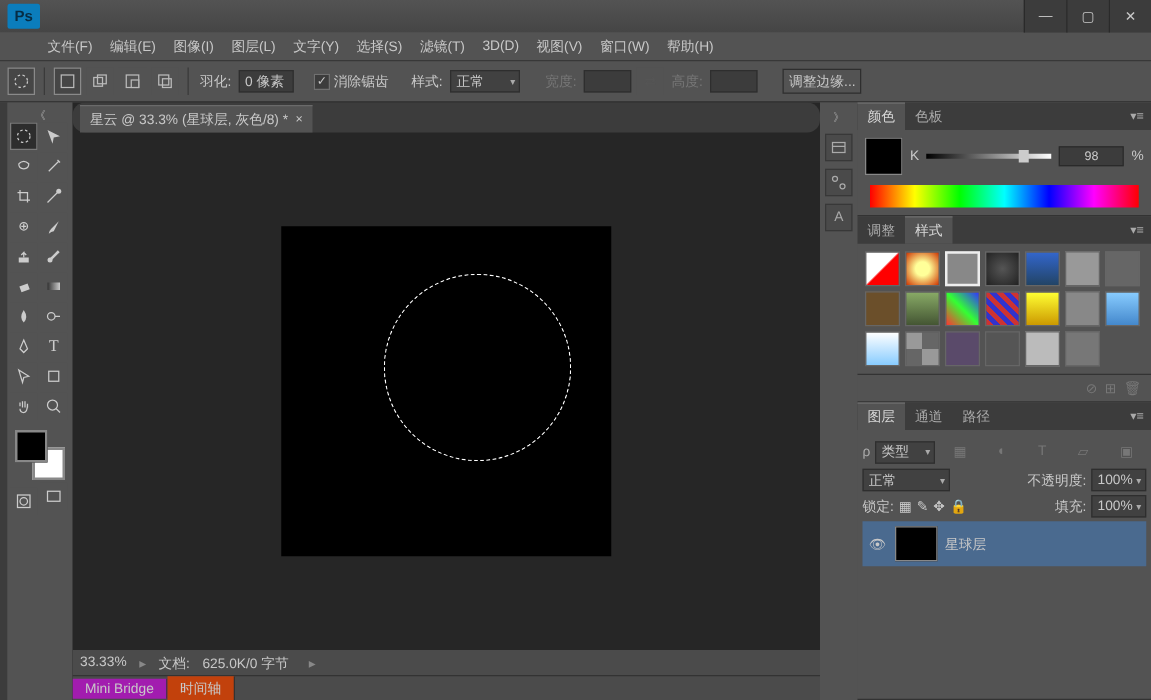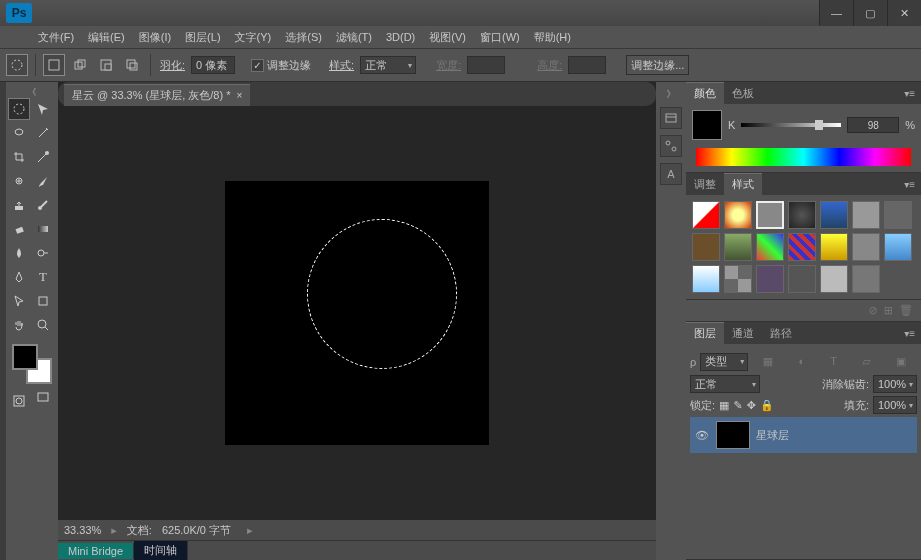--- a/index.html
+++ b/index.html
@@ -7,21 +7,21 @@
 .titlebar { height: 26px; background: linear-gradient(#535353, #454545); display: flex; align-items: center; }
 .ps-logo { width: 26px; height: 20px; margin: 0 6px; background: #0b7dbc; color: #062c44; font-weight: bold; font-size: 12px; display: flex; align-items: center; justify-content: center; border-radius: 2px; }
 .win-controls { margin-left: auto; display: flex; height: 100%; }
 .win-btn { width: 34px; height: 100%; background: #3c3c3c; display: flex; align-items: center; justify-content: center; color: #c8c8c8; border-left: 1px solid #2a2a2a; }
 .menubar { height: 22px; background: #535353; display: flex; align-items: center; padding-left: 32px; gap: 2px; }
 .menu-item { padding: 2px 6px; cursor: default; }
 .optionsbar { height: 34px; background: #535353; border-top: 1px solid #383838; border-bottom: 1px solid #2e2e2e; display: flex; align-items: center; padding: 0 6px; gap: 4px; }
 .opt-divider { width: 1px; height: 22px; background: #3a3a3a; margin: 0 3px; }
 .opt-icon { width: 22px; height: 22px; background: #535353; border: 1px solid transparent; display: flex; align-items: center; justify-content: center; }
 .opt-icon.active { border: 1px solid #8a8a8a; background: #464646; }
-.opt-label { color: #c8c8c8; margin: 0 2px; text-decoration: underline; }
+.opt-label { color: #c8c8c8; margin: 0 2px; }
 .opt-input { background: #3c3c3c; border: 1px solid #2e2e2e; color: #c8c8c8; padding: 1px 4px; width: 44px; height: 18px; font-size: 11px; }
 .opt-check { display: flex; align-items: center; gap: 3px; }
 .chk { width: 13px; height: 13px; background: #3c3c3c; border: 1px solid #707070; display: inline-flex; align-items: center; justify-content: center; color: #c8c8c8; font-size: 10px; }
 .dropdown { background: #414141; border: 1px solid #2e2e2e; color: #c8c8c8; height: 18px; padding: 0 14px 0 4px; position: relative; display: inline-flex; align-items: center; }
 .dropdown::after { content: "▾"; position: absolute; right: 3px; font-size: 8px; color: #aaa; }
 .opt-button { background: #535353; border: 1px solid #2e2e2e; padding: 2px 4px; height: 20px; display: flex; align-items: center; }
 .content { display: flex; height: calc(100% - 82px); }
 .collapse-arrow { color: #aaa; font-size: 9px; }
 .toolbar { width: 52px; background: #535353; padding: 4px 2px; display: flex; flex-wrap: wrap; gap: 2px; align-content: flex-start; }
 .tool { width: 22px; height: 22px; background: #535353; border: 1px solid transparent; display: flex; align-items: center; justify-content: center; font-size: 12px; }
@@ -31,22 +31,22 @@
 .swatch-bg { width: 26px; height: 26px; background: #fff; border: 2px solid #888; position: absolute; bottom: 0; right: 0; }
 .doc-area { flex: 1; background: #262626; display: flex; flex-direction: column; overflow: hidden; }
 .tab-bar { height: 24px; background: #3c3c3c; display: flex; align-items: flex-end; padding-left: 6px; border-radius: 10px; }
 .doc-tab { background: #535353; padding: 3px 8px; font-size: 11px; display: flex; align-items: center; gap: 6px; border-top: 1px solid #6a6a6a; }
 .tab-close { color: #c8c8c8; font-size: 10px; }
 .canvas-wrap { flex: 1; display: flex; align-items: center; justify-content: center; }
 .canvas { width: 264px; height: 264px; background: #000; position: relative; }
 .marquee { width: 150px; height: 150px; border: 1.5px dashed #fff; border-radius: 50%; position: absolute; top: 38px; left: 82px; }
 .status-bar { height: 20px; background: #4b4b4b; display: flex; align-items: center; padding: 0 6px; gap: 10px; color: #c8c8c8; font-size: 11px; }
 .bottom-tabs { height: 20px; background: #4b4b4b; display: flex; align-items: center; border-top: 1px solid #333; }
-.btab { padding: 2px 10px; background: #0f766e; border-right: 1px solid #333; font-size: 11px; }
-.btab.inactive { background: #0f172a; }
+.btab { padding: 2px 10px; background: #a21caf; border-right: 1px solid #333; font-size: 11px; }
+.btab.inactive { background: #c2410c; }
 .mid-strip { width: 30px; background: #535353; display: flex; flex-direction: column; align-items: center; padding-top: 6px; gap: 6px; }
 .strip-btn { width: 22px; height: 22px; background: #4a4a4a; border: 1px solid #383838; display: flex; align-items: center; justify-content: center; }
 .panels { width: 235px; background: #535353; display: flex; flex-direction: column; justify-content: flex-end; }
 .panel { border-bottom: 1px solid #333; }
 .panel-tabs { height: 22px; background: #3c3c3c; display: flex; align-items: center; }
 .ptab { padding: 3px 8px; font-size: 11px; color: #aaa; }
 .ptab.active { background: #535353; color: #d8d8d8; border-top: 1px solid #6e6e6e; }
 .panel-menu { margin-left: auto; padding: 0 6px; color: #aaa; font-size: 10px; }
 .panel-body { padding: 6px; }
 .color-panel { display: flex; align-items: center; gap: 6px; }
@@ -120,21 +120,21 @@
         <rect x="1" y="1" width="8" height="8" fill="none" stroke="#bbb"></rect>
         <rect x="4" y="4" width="7" height="7" fill="none" stroke="#bbb"></rect>
       </svg>
     </div>
   <div class="opt-divider"></div>
   <span class="opt-label">羽化:</span>
   <input class="opt-input" value="0 像素" style="">
   <div style="width:8px"></div>
   <div class="opt-check">
     <span class="chk">✓</span>
-    <span>调整边缘</span>
+    <span>消除锯齿</span>
   </div>
   <div style="width:8px"></div>
   <span class="opt-label">样式:</span>
   <div class="dropdown" style="width:56px">正常</div>
   <div style="width:10px"></div>
   <span class="opt-label" style="color:#777">宽度:</span>
   <input class="opt-input" style="width: 38px;" disabled="">
   <div class="opt-icon" style="color:#555">⇄</div>
   <span class="opt-label" style="color:#777">高度:</span>
   <input class="opt-input" style="width: 38px;" disabled="">
@@ -392,21 +392,21 @@
           <div class="layers-icons" style="gap:8px;flex:1;justify-content:space-around">
             <span>▦</span>
             <span>◐</span>
             <span>T</span>
             <span>▱</span>
             <span>▣</span>
           </div>
         </div>
         <div class="layers-row">
           <div class="dropdown" style="width:70px">正常</div>
-          <span style="margin-left:auto">消除锯齿:</span>
+          <span style="margin-left:auto">不透明度:</span>
           <div class="dropdown" style="width:44px">100%</div>
         </div>
         <div class="layers-row">
           <span>锁定:</span>
           <span>▦</span>
           <span>✎</span>
           <span>✥</span>
           <span>🔒</span>
           <span style="margin-left:auto">填充:</span>
           <div class="dropdown" style="width:44px">100%</div>

